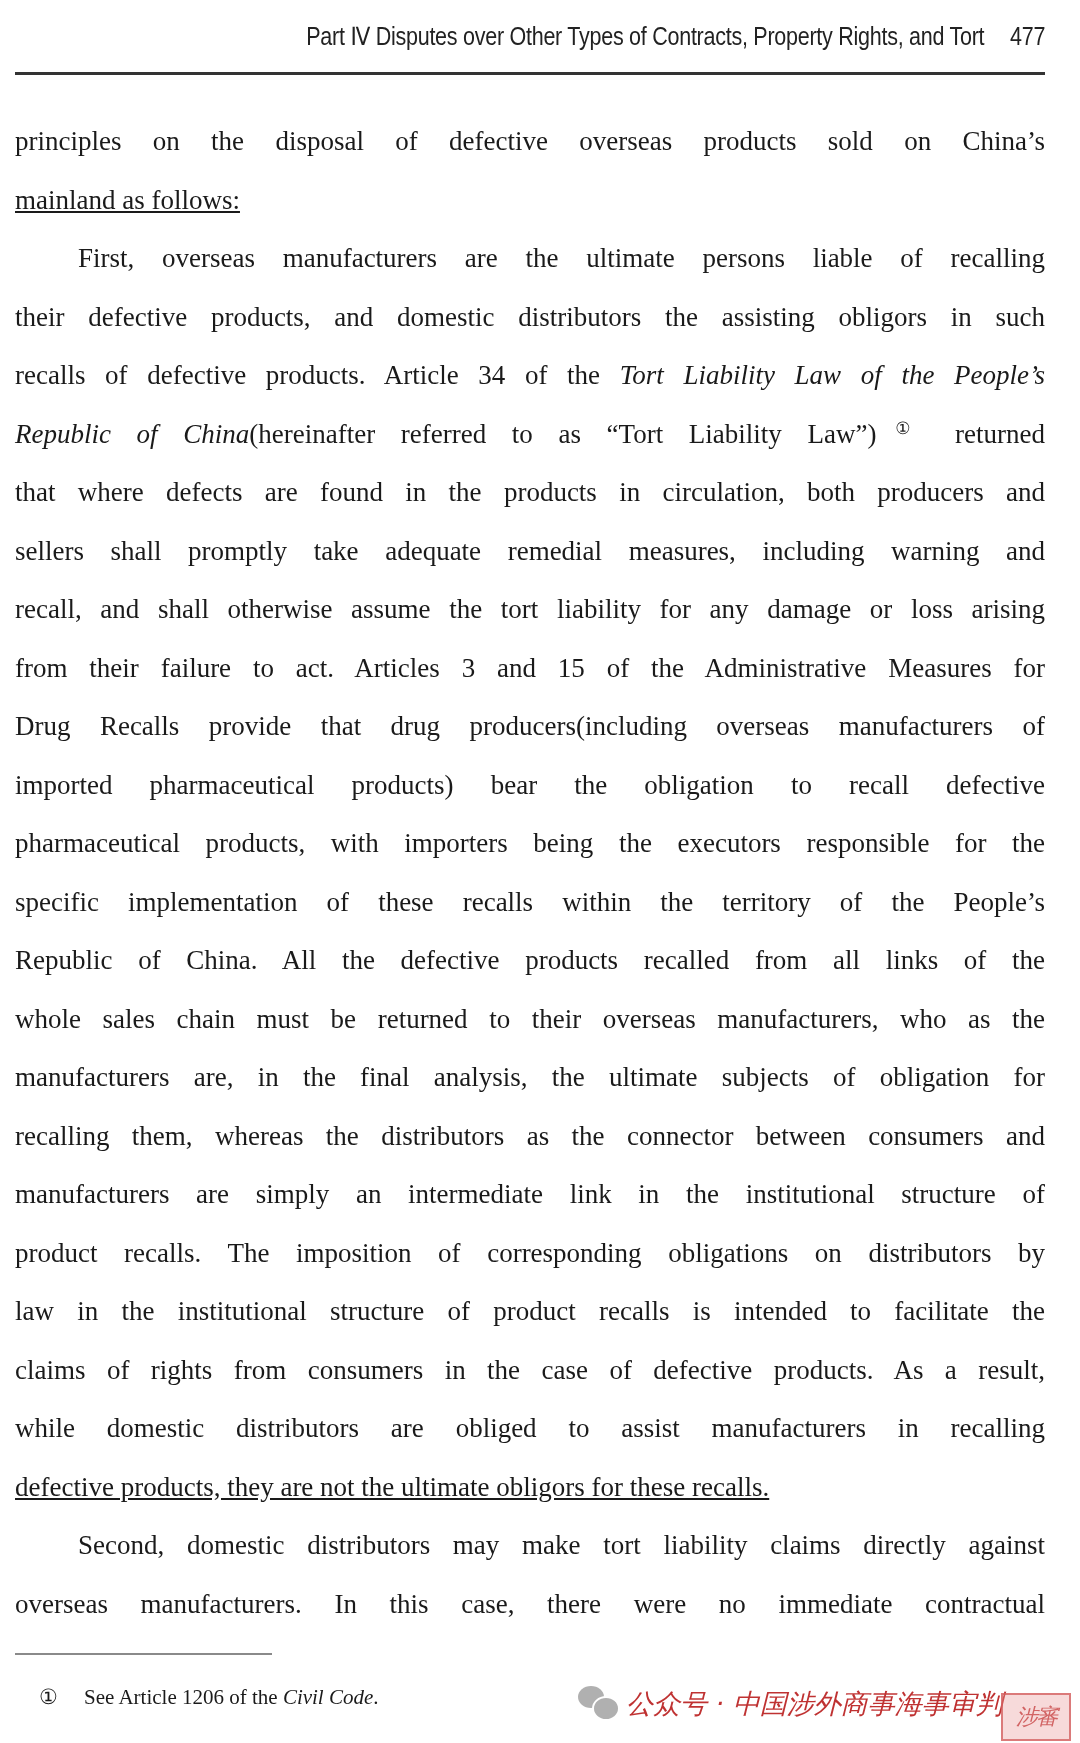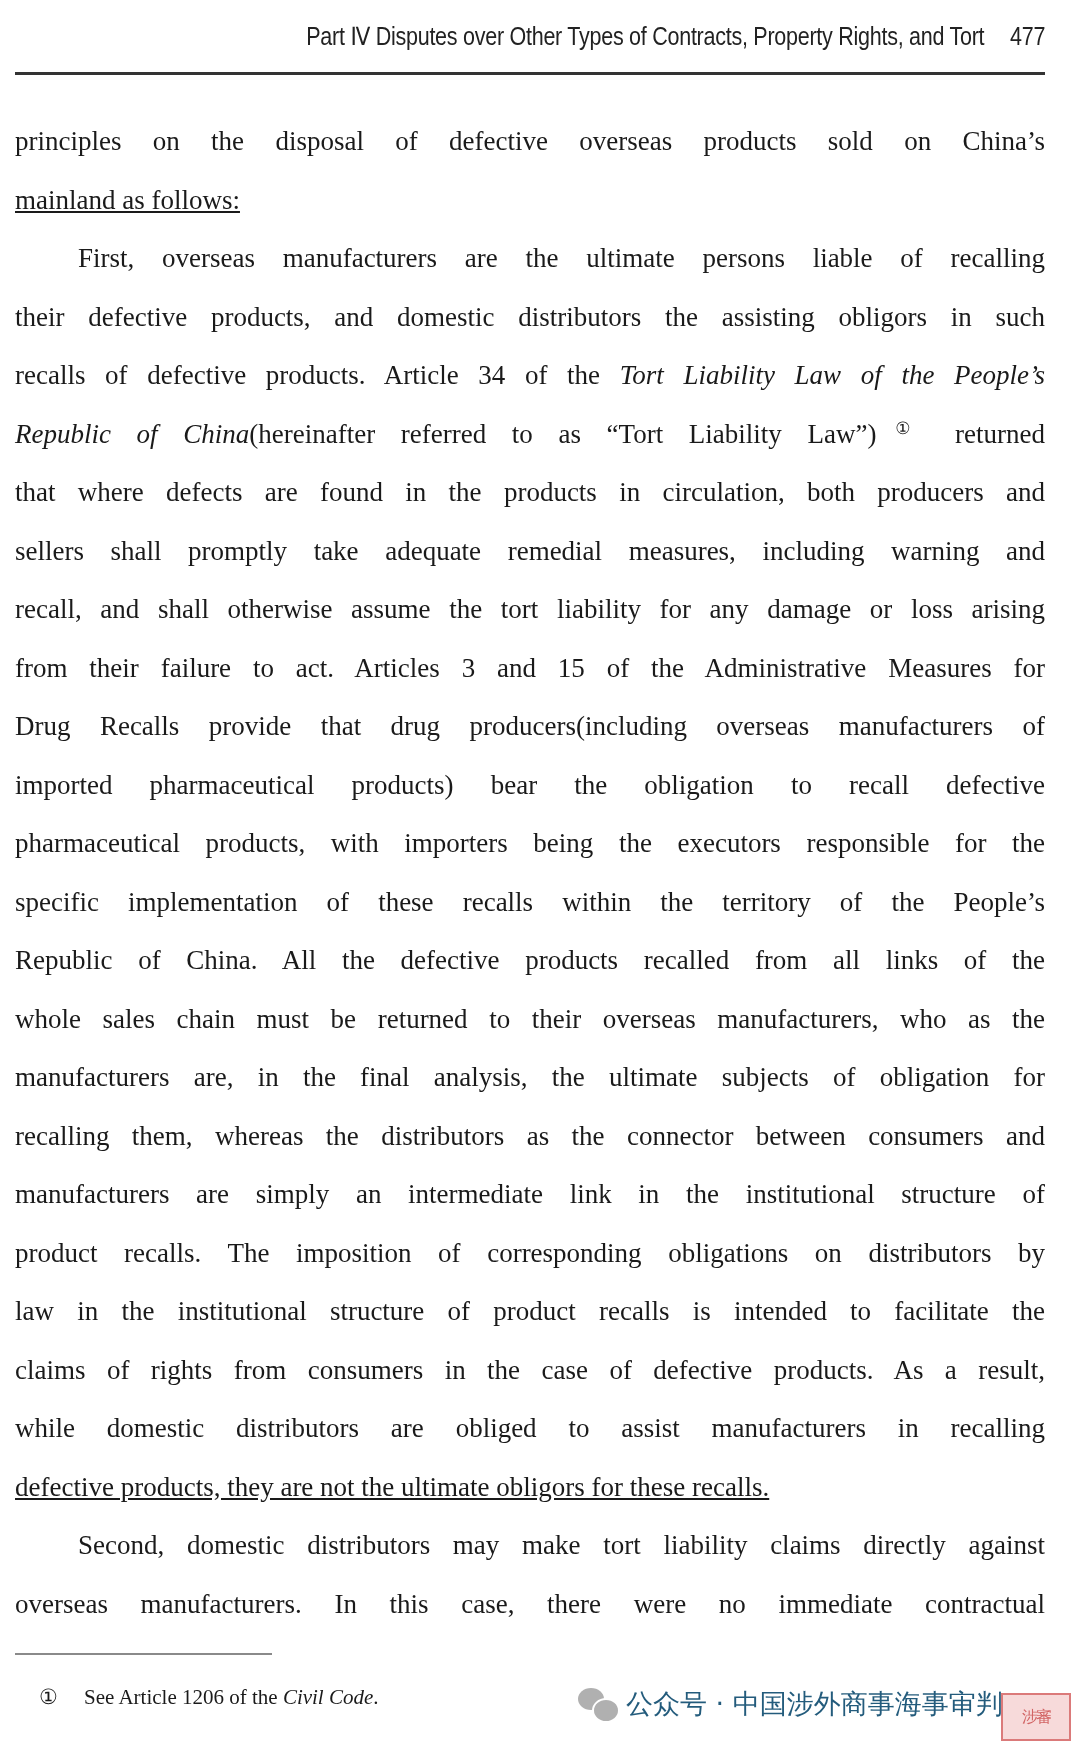--- a/index.html
+++ b/index.html
@@ -20,31 +20,31 @@
   .line.last { text-align-last: left; text-decoration: underline; }
   .line.indent { padding-left: 63px; }
   .line i { font-style: italic; }
   .line sup { font-size: 17px; vertical-align: 9px; line-height: 0; }
   .fn-rule { position: absolute; left: 15px; top: 1653px; width: 257px; height: 2px; background: #8a8a8a; }
   .footnote {
     position: absolute; left: 15px; top: 1685px; font-family: "Liberation Serif", serif; font-size: 21px; white-space: nowrap; margin-left: 24px;
   }
   .footnote .fn-mark { display: inline-block; width: 45px; }
   .watermark {
-    position: absolute; left: 578px; top: 1686px; height: 36px; display: flex; align-items: flex-end;
-    font-family: "DejaVu Sans", sans-serif; font-size: 27px; color: #0c4a6e; white-space: nowrap; opacity: 0.9;
+    position: absolute; left: 578px; top: 1686px; height: 36px; display: flex; align-items: flex-start;
+    font-family: "DejaVu Sans", sans-serif; font-size: 27px; color: #b91c1c; white-space: nowrap; opacity: 0.9; font-style: italic;
   }
   .wechat-icon { width: 40px; height: 34px; margin-right: 8px; position: relative; }
   .wechat-icon .b1 { position: absolute; left: 0; top: 0; width: 26px; height: 22px; border-radius: 50%; background: #a8a8a8; }
   .wechat-icon .b2 { position: absolute; left: 14px; top: 10px; width: 24px; height: 21px; border-radius: 50%; background: #a8a8a8; border: 2px solid #fff; }
   .seal {
     position: absolute; left: 1001px; top: 1693px; width: 70px; height: 48px;
     background: rgba(232,150,150,0.35); border: 2px solid rgba(210,90,90,0.75); box-sizing: border-box;
-    font-family: "DejaVu Serif", serif; font-size: 16px; color: rgba(200,70,70,0.8);
-    display: flex; align-items: center; justify-content: center; letter-spacing: -2px; overflow: hidden;
+    font-family: "DejaVu Serif", serif; font-size: 22px; color: rgba(200,70,70,0.8);
+    display: flex; align-items: center; justify-content: center; letter-spacing: -2px; overflow: hidden; font-style: italic;
   }
 </style>
 </head>
 <body>
 
 <div class="running-head">
   <span>Part Ⅳ Disputes over Other Types of Contracts, Property Rights, and Tort</span><span class="page-no">477</span>
 </div>
 <div class="head-rule"></div>
 

